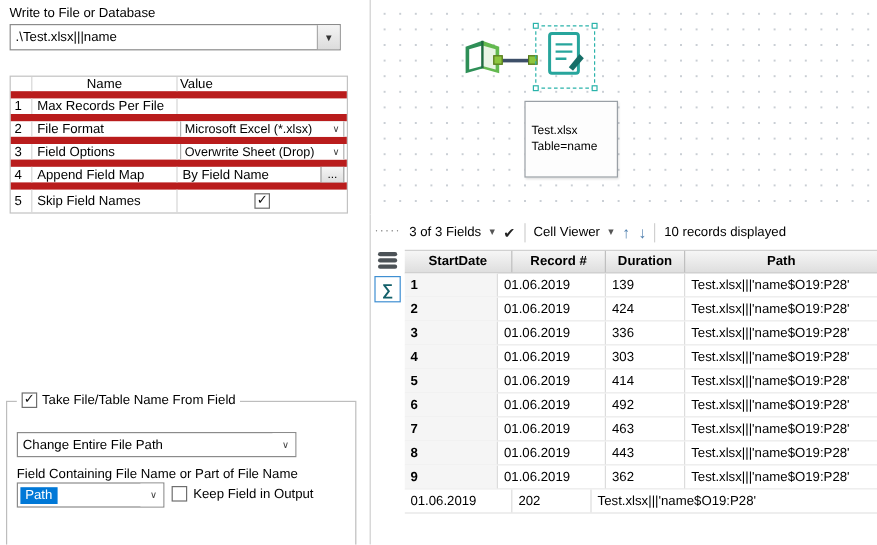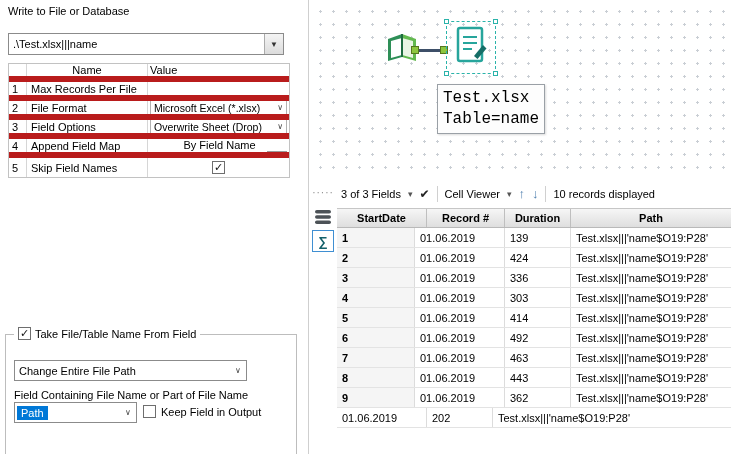--- a/index.html
+++ b/index.html
@@ -14,21 +14,21 @@
     color: #000;
   }
   
   #config-panel { position:absolute; left:0; top:0; width:308px; height:454px; background:#fff; }
   .lbl { position:absolute; white-space:nowrap; }
   #write-label { left:8px; top:5px; }
   .combo {
     border:1px solid #8b8b8b; background:#fff;
     display:flex; align-items:stretch; height:22px;
   }
-  #main-combo { position:absolute; left:8px; top:20px; width:276px;margin-top:13px; }
+  #main-combo { position:absolute; left:8px; top:20px; width:276px; }
   .combo-text { flex:1; display:flex; align-items:center; padding:0 4px; overflow:hidden; white-space:nowrap; }
   .combo-btn {
     width:19px; border-left:1px solid #ababab;
     background:linear-gradient(#f4f4f4,#dcdcdc);
     display:flex; align-items:center; justify-content:center;
     font-size:8px; color:#333;
   }
   #options-label { left:8px; top:49px;margin-top:36px; }
   
   #options-table { position:absolute; left:8px; top:63px; width:282px; border:1px solid #c2c2c2; background:#fff; }
@@ -85,21 +85,21 @@
     position:absolute; left:137px; top:21px; width:50px; height:53px;
     border:1px dashed #2ab3aa;
   }
   .hnd { position:absolute; width:5px; height:5px; background:#fff; border:1px solid #2ab3aa; }
   .hnd.tl { left:-3px; top:-3px; } .hnd.tr { right:-3px; top:-3px; }
   .hnd.bl { left:-3px; bottom:-3px; } .hnd.br { right:-3px; bottom:-3px; }
   #tool-output { position:absolute; left:7px; top:3px; width:34px; height:42px; }
   #annotation {
     position:absolute; left:128px; top:84px; min-width:78px;
     background:#fdfdfd; border:1px solid #9aa0a6; box-shadow:1px 1px 2px rgba(0,0,0,.15);
-    padding:3px 5px; font-size:16px; line-height:1.3; white-space:nowrap;font-family:Liberation Mono, monospace;
+    padding:18px 5px; font-size:10px; line-height:1.3; white-space:nowrap;
   }
   
   #results {
     position:absolute; left:308px; top:179px; width:423px; height:275px;
     border-left:1px solid #cfcfcf; background:#fff;
     display:flex; flex-direction:column;
   }
   #res-title {
     height:22px; flex:0 0 auto;
     background:#f1f1f2; border-top:1px solid #c9c9c9; border-bottom:1px solid #d8d8d8;
@@ -181,21 +181,21 @@
           <div class="cell-combo">
             <span>Overwrite Sheet (Drop)</span>
             <span class="cc-caret">∨</span>
           </div>
         </div>
       </div>
 
       <div class="orow">
         <div class="o-num">4</div>
         <div class="o-name">Append Field Map</div>
-        <div class="o-value" style="padding:0 2px 0 4px;flex-direction:column;">
+        <div class="o-value" style="padding:0 2px 0 4px;">
           <span>By Field Name</span>
           <div class="ellipsis-btn">
             <span>...</span>
           </div>
         </div>
       </div>
 
       <div class="orow">
         <div class="o-num">5</div>
         <div class="o-name">Skip Field Names</div>

